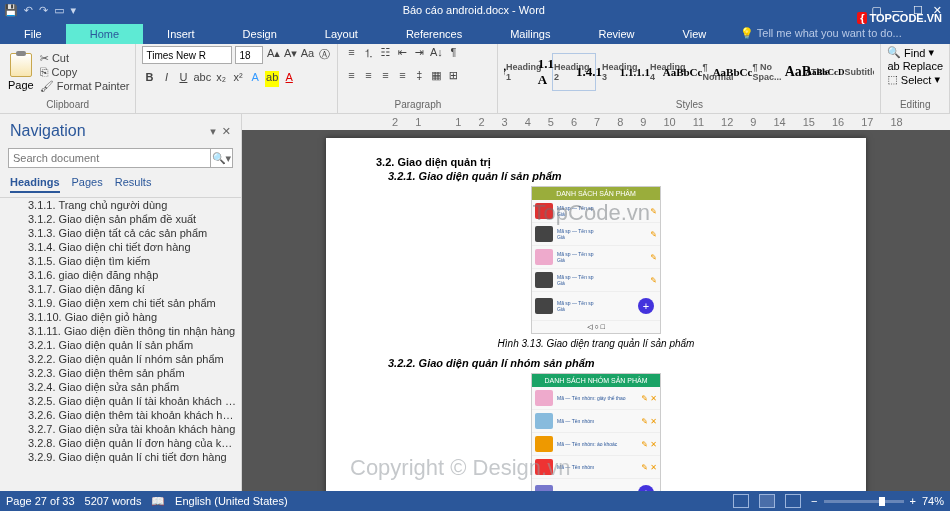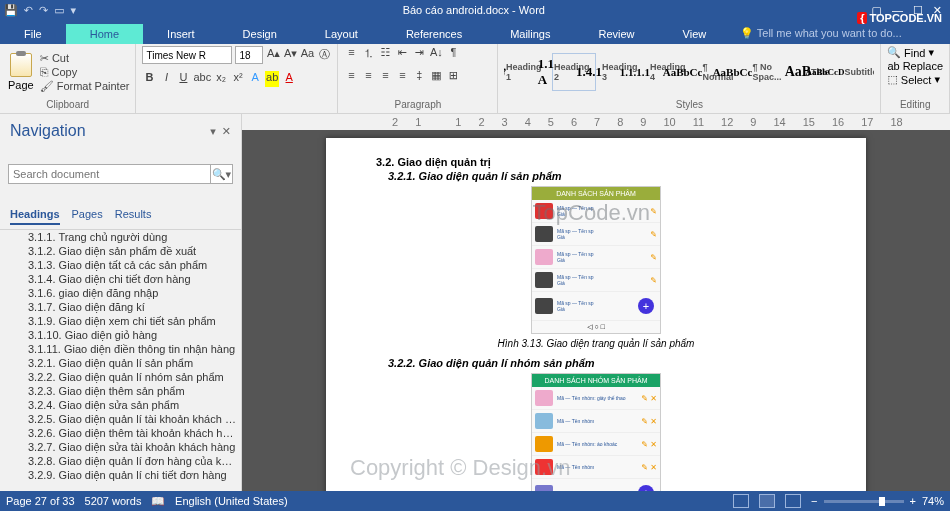--- a/index.html
+++ b/index.html
@@ -39,21 +39,21 @@
 .stylebox .sname{font-size:9px;color:#555;}
 .styles-scroll{display:flex;overflow:hidden;}
 .editing{min-width:60px;}
 .editing .gbody{flex-direction:column;align-items:flex-start;gap:1px;font-size:10px;}
 .editing .gbody div{display:flex;gap:3px;align-items:center;}
 .main{display:flex;height:377px;}
 .navpane{width:242px;background:#f1f1f1;border-right:1px solid #d4d4d4;display:flex;flex-direction:column;}
 .navhead{padding:8px 10px 4px;display:flex;justify-content:space-between;align-items:center;}
 .navhead h2{font-size:16px;font-weight:400;color:#2b579a;}
 .navhead .nx{color:#666;cursor:pointer;display:flex;gap:6px;}
-.navsearch{margin:20px 8px;display:flex;}
+.navsearch{margin:4px 8px;display:flex;}
 .navsearch input{flex:1;height:20px;border:1px solid #ababab;padding:0 4px;font-size:11px;}
 .navsearch .sicon{width:22px;height:20px;border:1px solid #ababab;border-left:none;background:#fff;display:flex;align-items:center;justify-content:center;color:#666;}
 .navtabs{display:flex;gap:12px;padding:4px 10px;border-bottom:1px solid #d4d4d4;font-size:11px;}
 .navtabs span{color:#2b579a;cursor:pointer;padding-bottom:3px;}
 .navtabs span.active{border-bottom:2px solid #2b579a;font-weight:600;}
 .navtree{flex:1;overflow-y:auto;font-size:11px;color:#333;}
 .navtree .item{padding:1px 4px 1px 28px;cursor:pointer;white-space:nowrap;overflow:hidden;text-overflow:ellipsis;}
 .navtree .item.sel{background:#d1e0f2;}
 .navtree .item.l1{padding-left:16px;}
 .navtree .item.l2{padding-left:28px;}
@@ -262,20 +262,21 @@
     <div class="navtabs">
       <span class="active">Headings</span>
       <span>Pages</span>
       <span>Results</span>
     </div>
     <div class="navtree" id="navtree">
         <div class="item l2">3.1.1. Trang chủ người dùng</div>
         <div class="item l2">3.1.2. Giao diện sản phẩm đề xuất</div>
         <div class="item l2">3.1.3. Giao diện tất cả các sản phẩm</div>
         <div class="item l2">3.1.4. Giao diện chi tiết đơn hàng</div>
+        <div class="item l2">3.1.5. Giao diện tìm kiếm</div>
         <div class="item l2">3.1.6. giao diện đăng nhập</div>
         <div class="item l2">3.1.7. Giao diện đăng kí</div>
         <div class="item l2">3.1.9. Giao diện xem chi tiết sản phẩm</div>
         <div class="item l2">3.1.10. Giao diện giỏ hàng</div>
         <div class="item l2">3.1.11. Giao diện điền thông tin nhận hàng</div>
         <div class="item l2">3.2.1. Giao diện quản lí sản phẩm</div>
         <div class="item l2">3.2.2. Giao diện quản lí nhóm sản phẩm</div>
         <div class="item l2">3.2.3. Giao diện thêm sản phẩm</div>
         <div class="item l2">3.2.4. Giao diện sửa sản phẩm</div>
         <div class="item l2">3.2.5. Giao diện quản lí tài khoản khách hàng</div>

